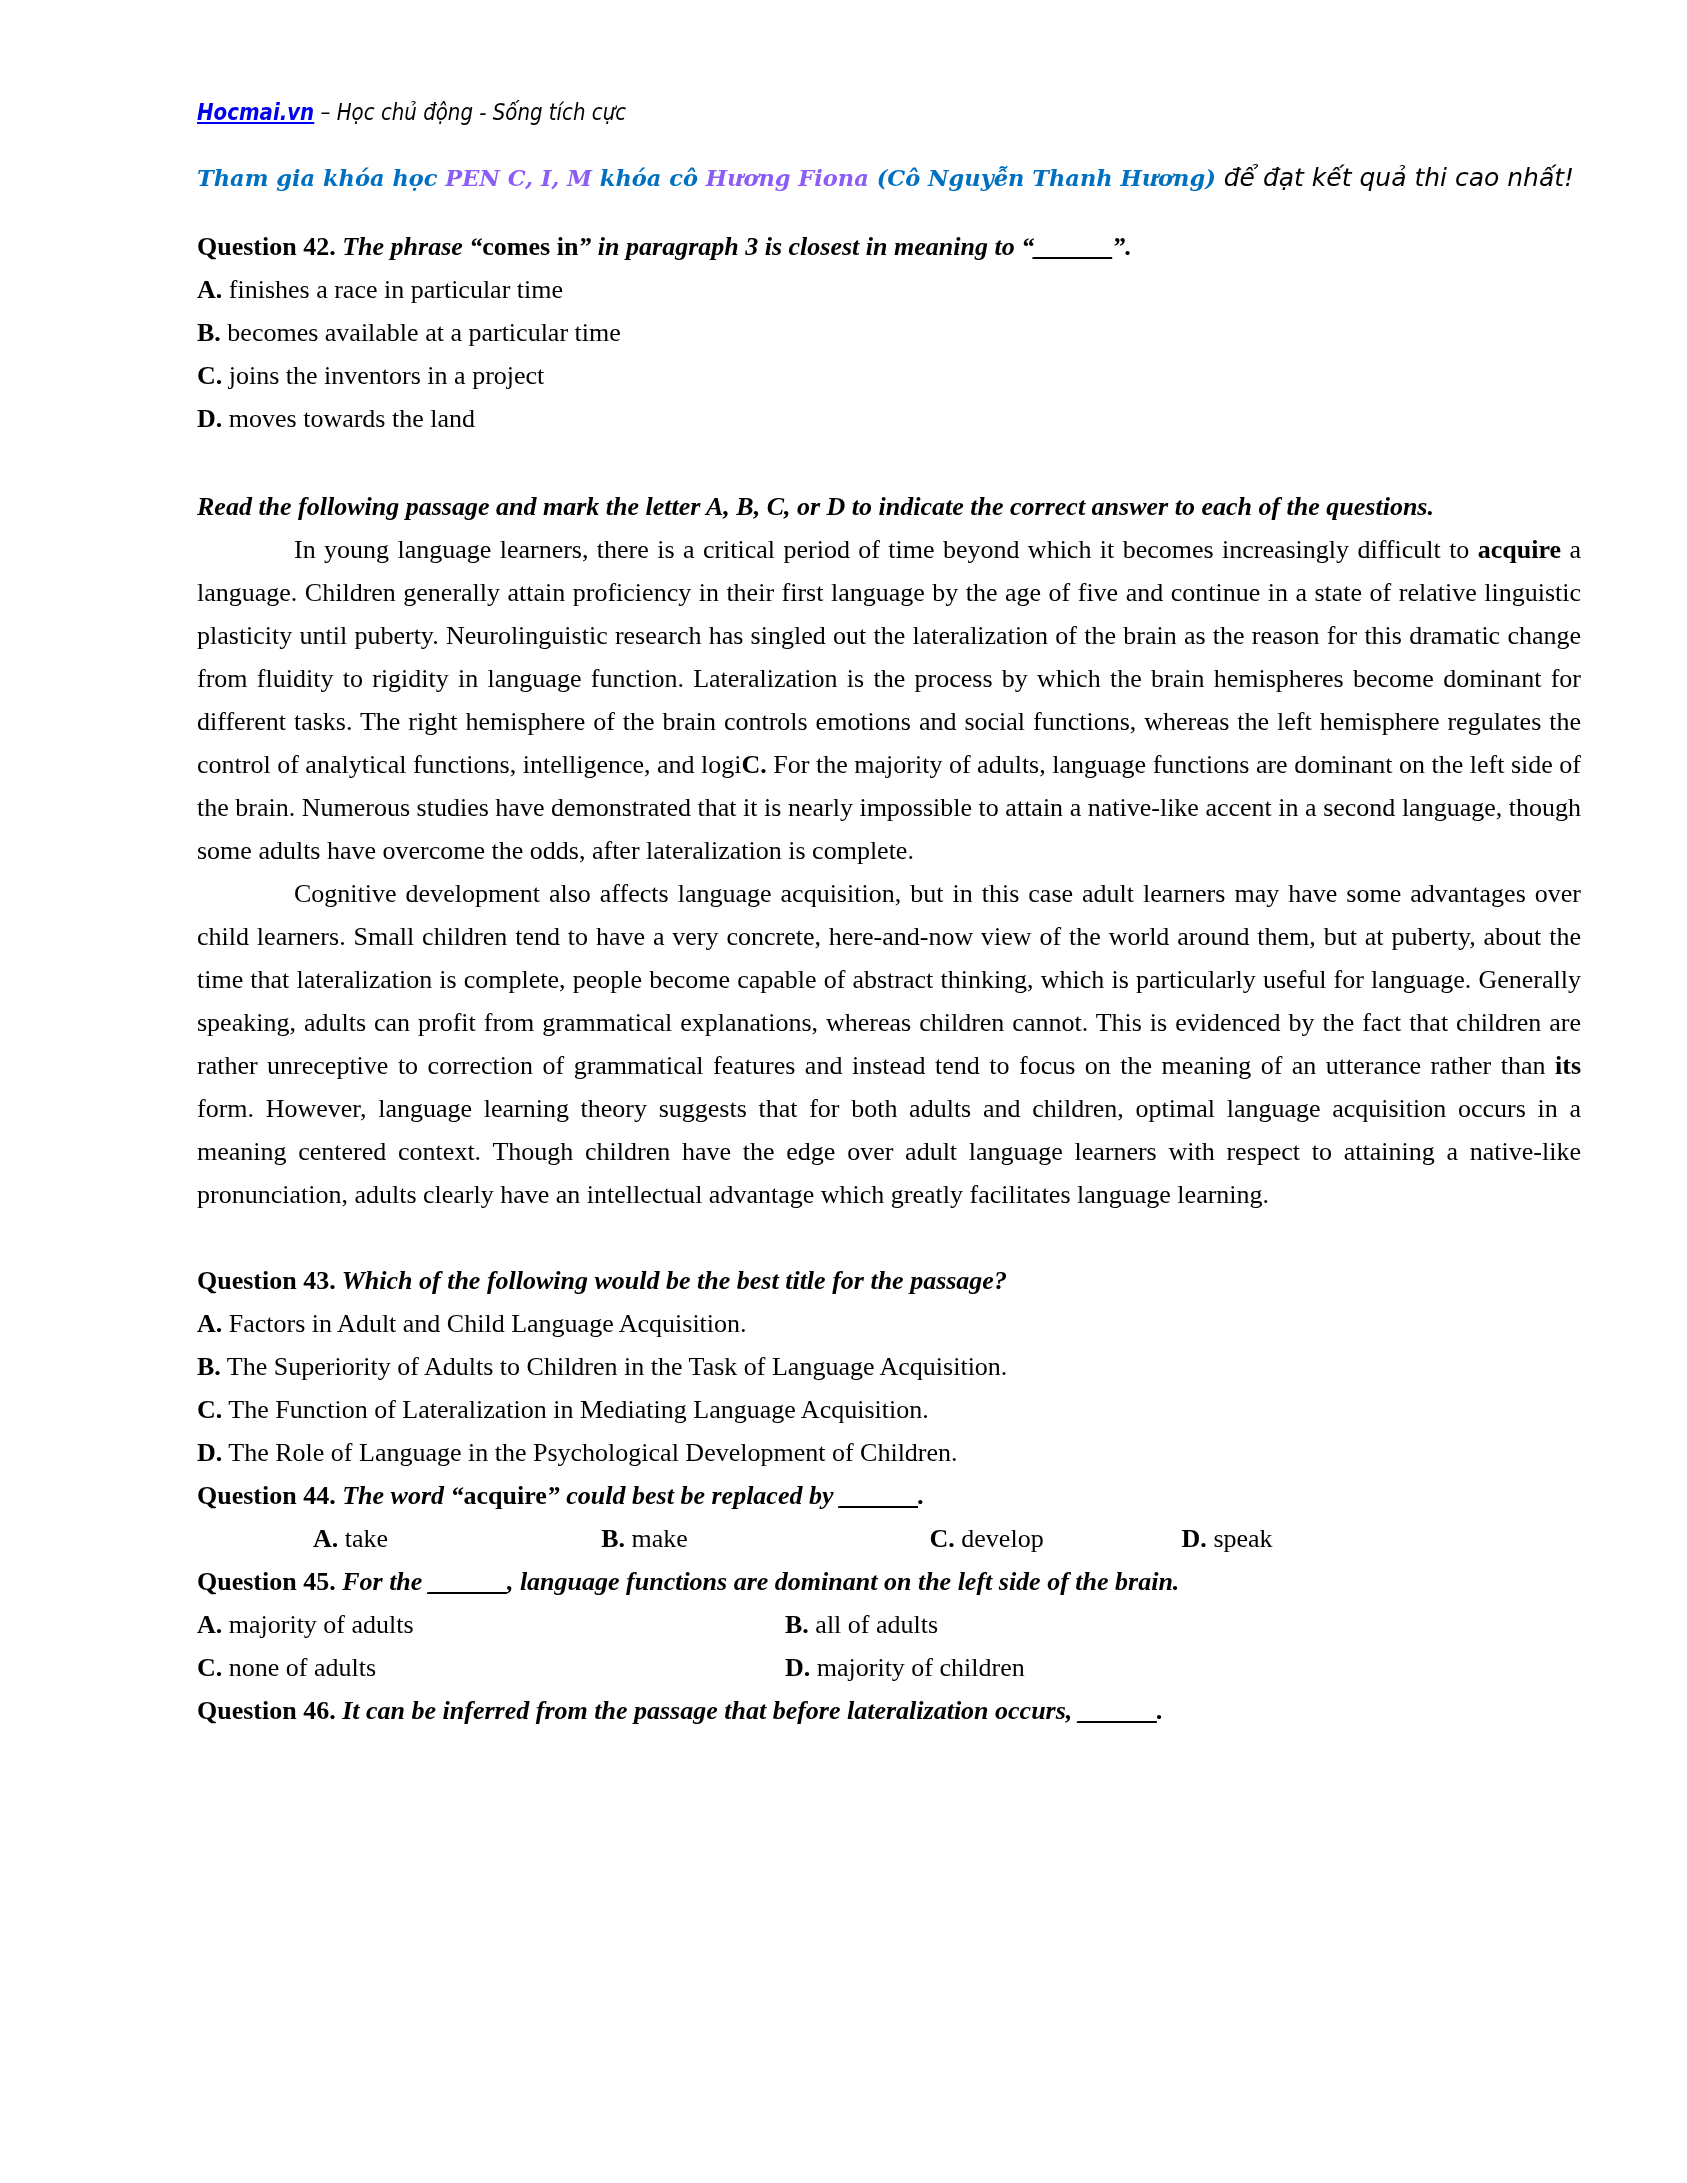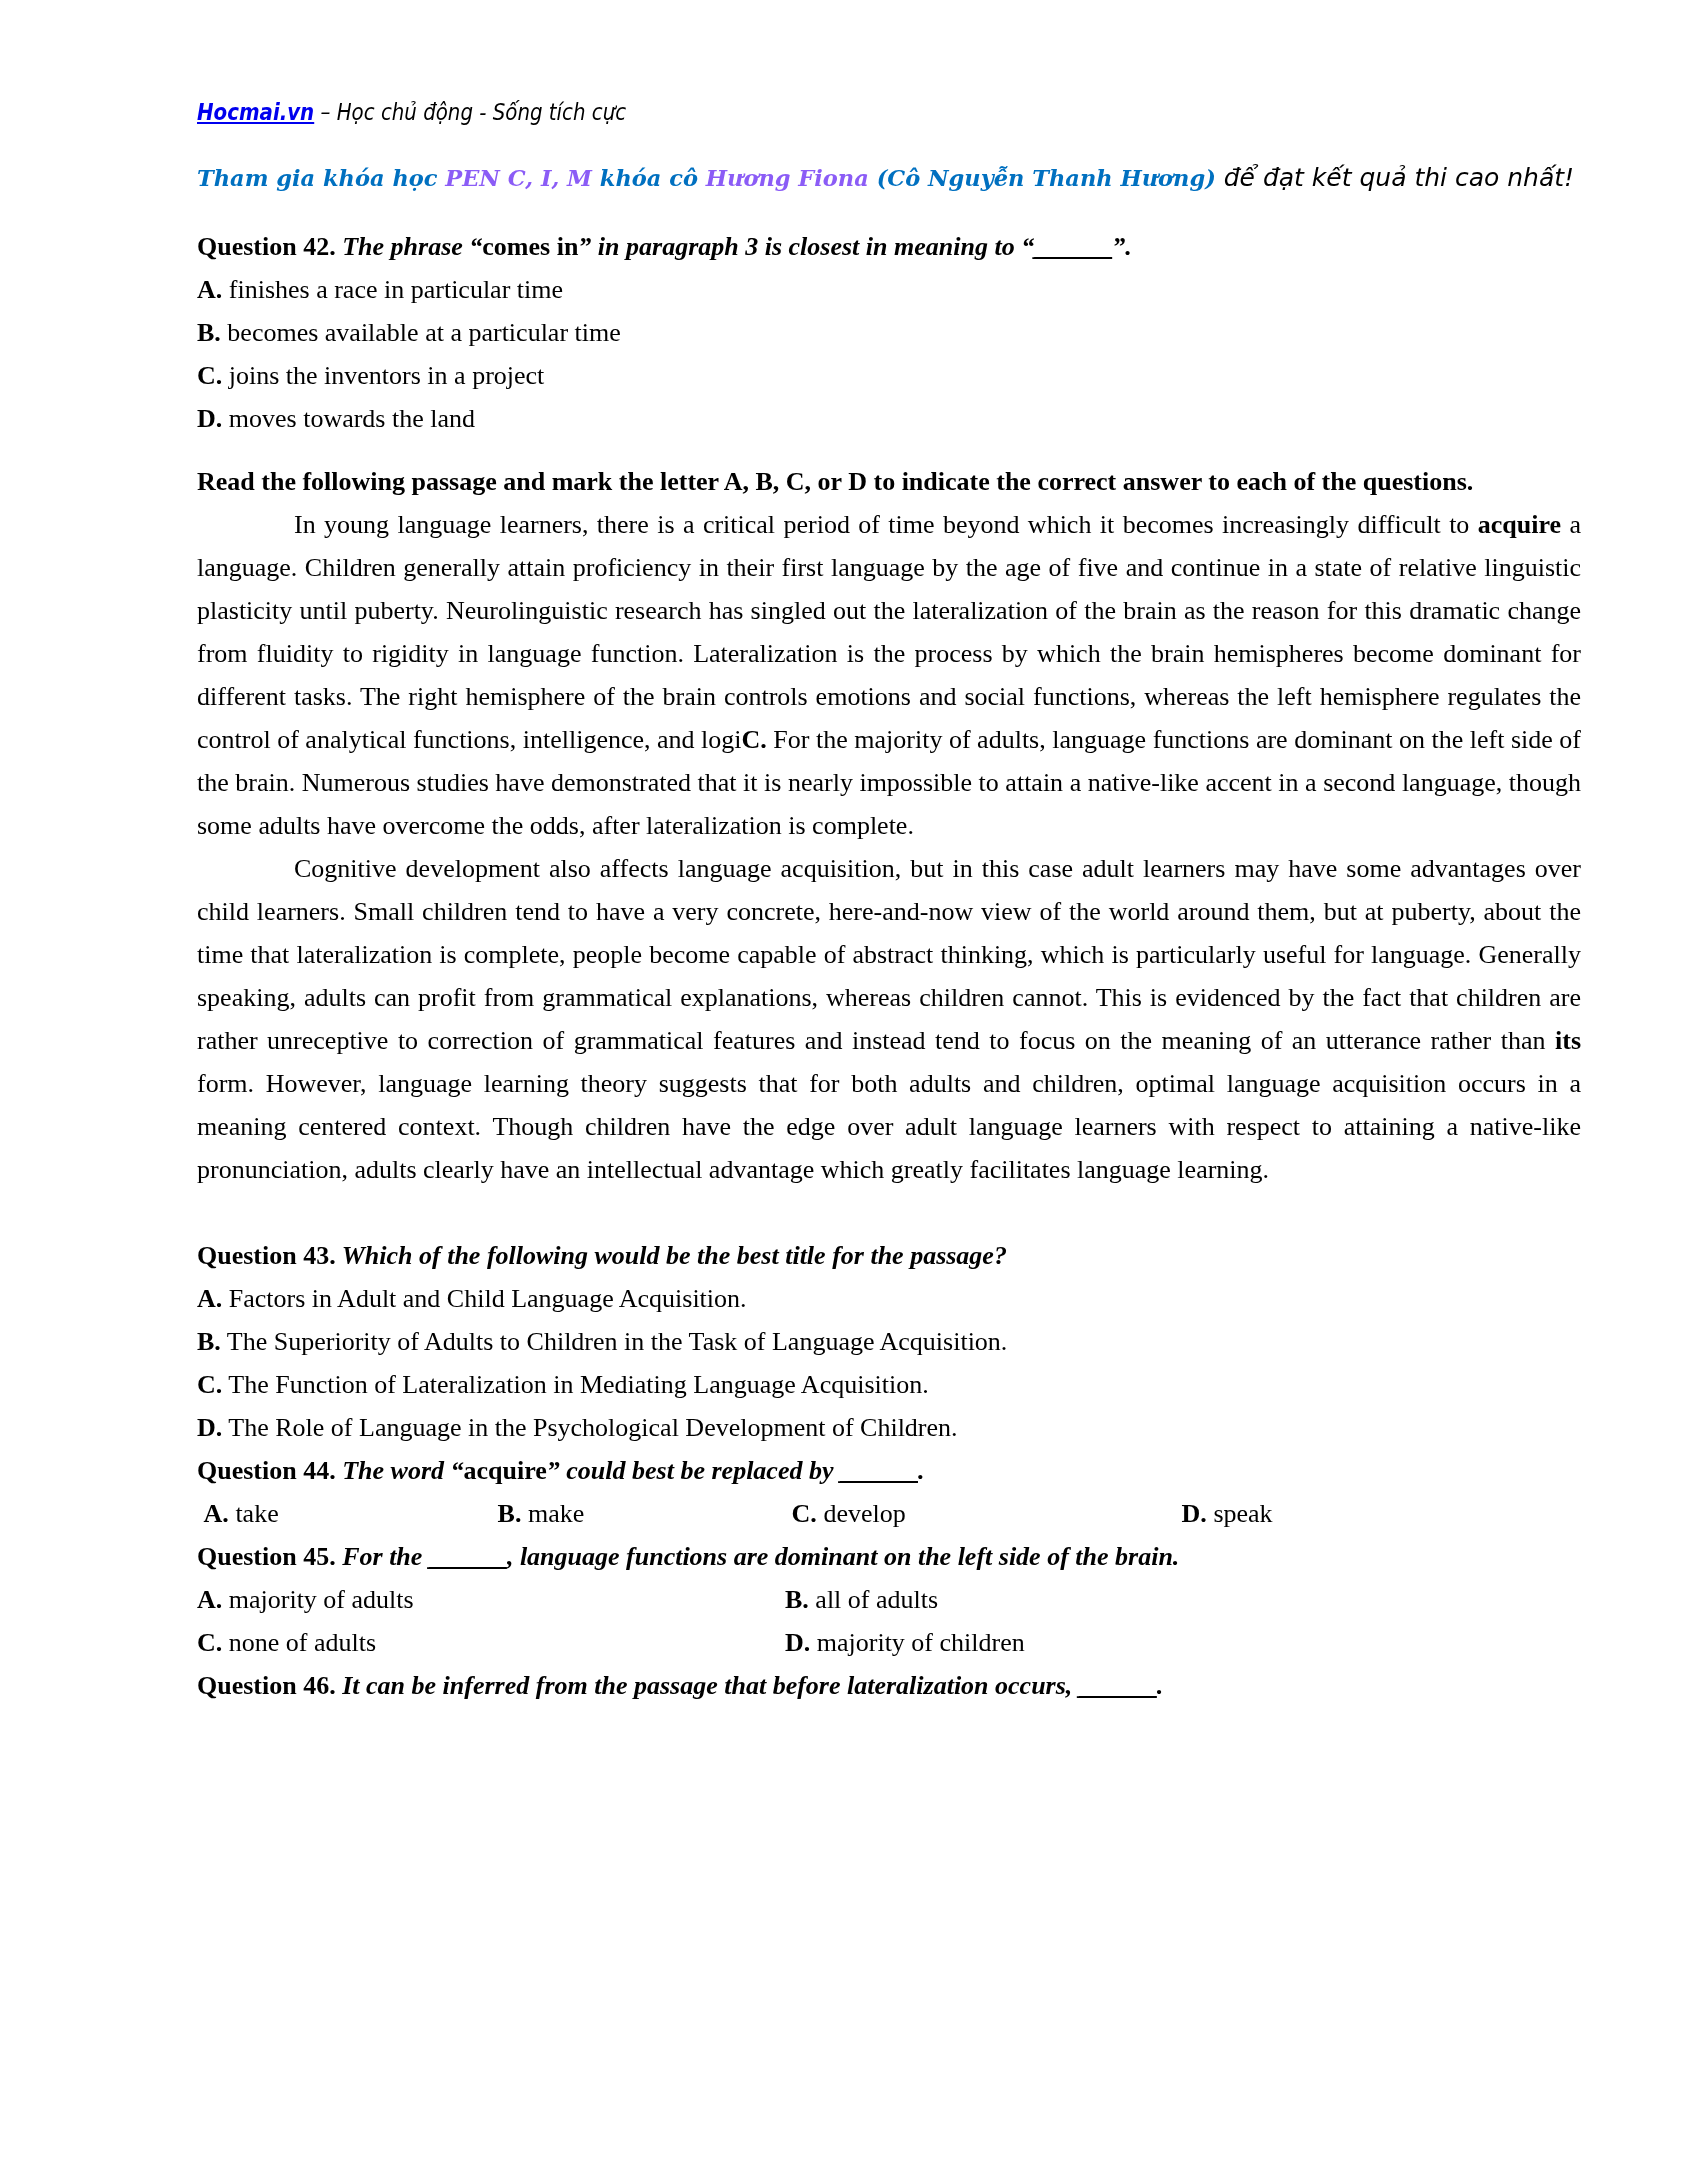--- a/index.html
+++ b/index.html
@@ -57,31 +57,32 @@
       left: 0;
       width: 1384px;
       font-size: 26px;
       line-height: 43px;
     }
     .line { margin: 0; white-space: nowrap; }
     .q { font-weight: bold; }
     .qi { font-style: italic; font-weight: bold; }
     .opt-letter { font-weight: bold; }
     .instr {
+      font-style: italic;
       font-weight: bold;
       text-align: justify;
-      margin-top: 20px;
+      margin-top: 45px;
     }
     .para {
       text-align: justify;
       text-indent: 97px;
       margin: 0;
     }
     .gap { height: 43px; }
-    .row4 { display: flex; white-space: nowrap; }
+    .row4 { display: flex; white-space: nowrap; text-align: center; }
     .row4 .c1 { width: 294px; padding-left: 6.6px; }
     .row4 .c2 { width: 294px; }
     .row4 .c3 { width: 390px; }
     .row2 { display: flex; white-space: nowrap; }
     .row2 .c1 { width: 588px; }
     .blank { text-decoration: underline; }
     b.bw { font-weight: bold; font-style: normal; }
   </style>
 </head>
 <body>

